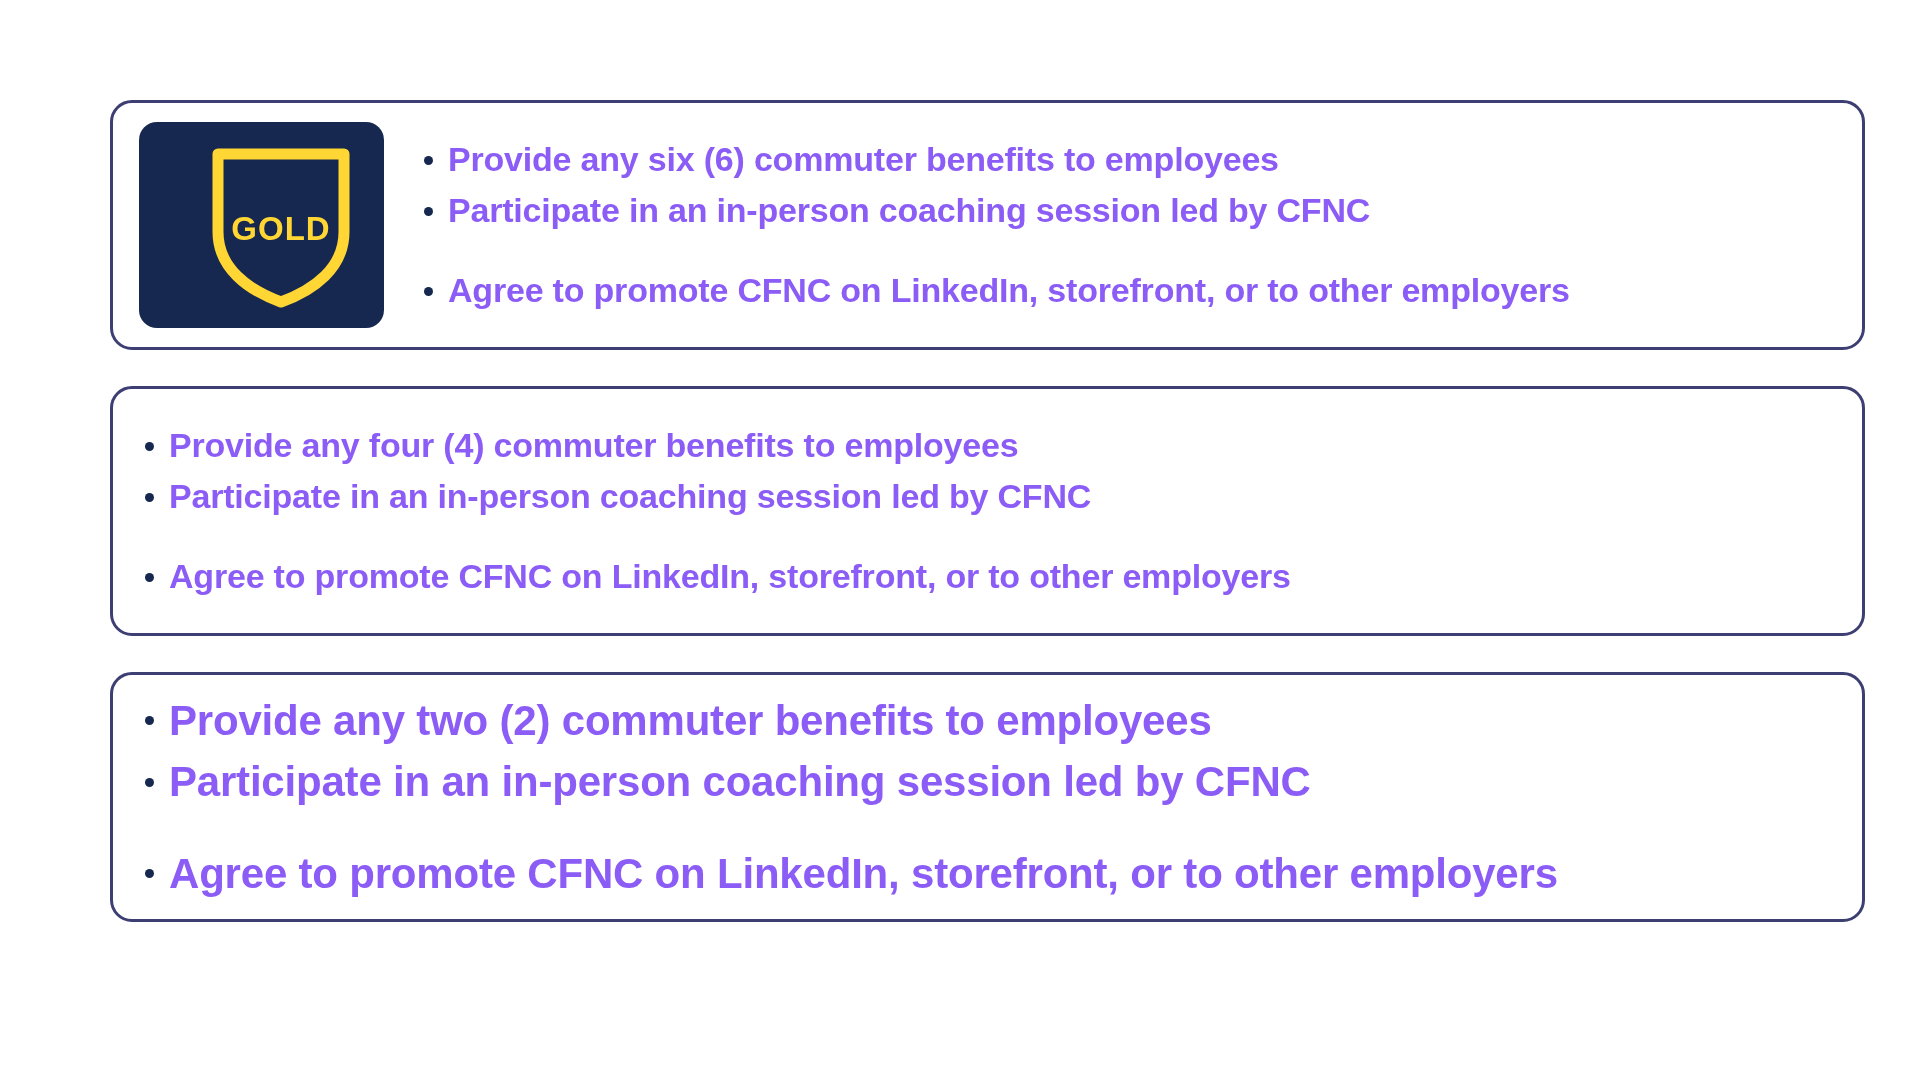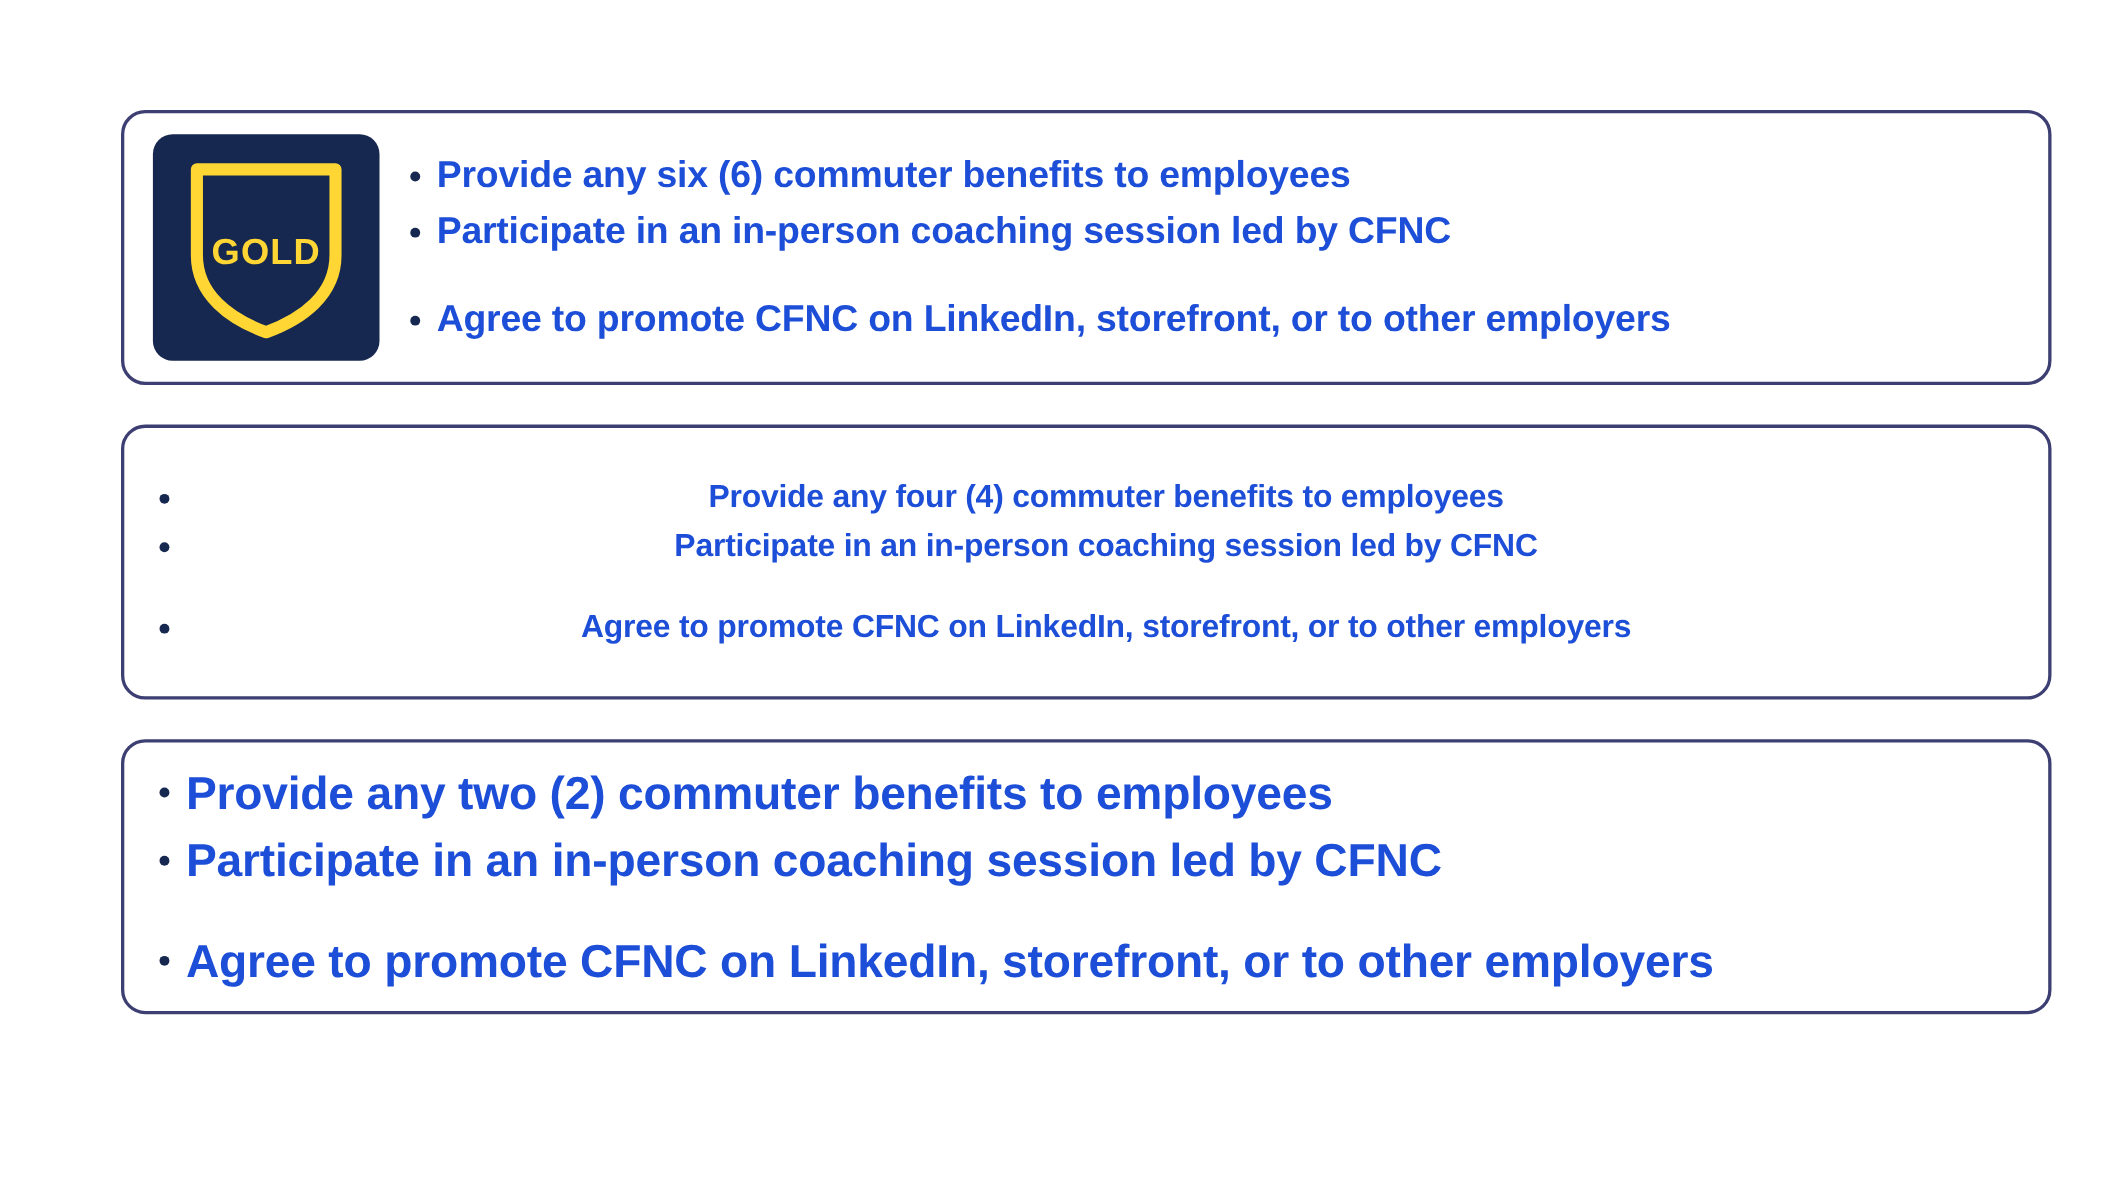--- a/index.html
+++ b/index.html
@@ -39,21 +39,22 @@
 
   .badge-wrap {
     flex: 0 0 auto;
     width: 206px;
     height: 206px;
     background: #16284f;
     border-radius: 18px;
     display: flex;
     align-items: center;
     justify-content: center;
-    margin-right: 22px;
+    margin-right: 34px;
+    padding-left: 39px;
   }
 
   .badge-svg {
     display: block;
   }
 
   .badge-label {
     font-family: "Liberation Sans", sans-serif;
     font-weight: bold;
     letter-spacing: 1px;
@@ -61,21 +62,21 @@
 
   .bullets {
     flex: 1 1 auto;
     list-style: none;
     margin: 0;
     padding: 0;
   }
 
   .bullets li {
     position: relative;
-    color: #1d4ed8;
+    color: #8b5cf6;
     font-weight: bold;
     line-height: 1.32;
     padding-left: 30px;
     margin: 0 0 6px 0;
     letter-spacing: -0.2px;
   }
 
   .bullets li:last-child { margin-bottom: 0; margin-top: 36px; }
 
   .bullets li::before {
@@ -84,21 +85,21 @@
     left: 6px;
     top: 0.56em;
     width: 9px;
     height: 9px;
     border-radius: 50%;
     background: #16284f;
   }
 
   
   .tier-gold .bullets li   { font-size: 34px; }
-  .tier-silver .bullets li { font-size: 29px; text-align: center; }
+  .tier-silver .bullets li { font-size: 34px; }
   .tier-bronze .bullets li { font-size: 42px; }
 </style>
 </head>
 <body>
 
 <div class="page">
   <div class="tier-list">
 
     <div class="tier-card tier-gold">
       <div class="badge-wrap">

